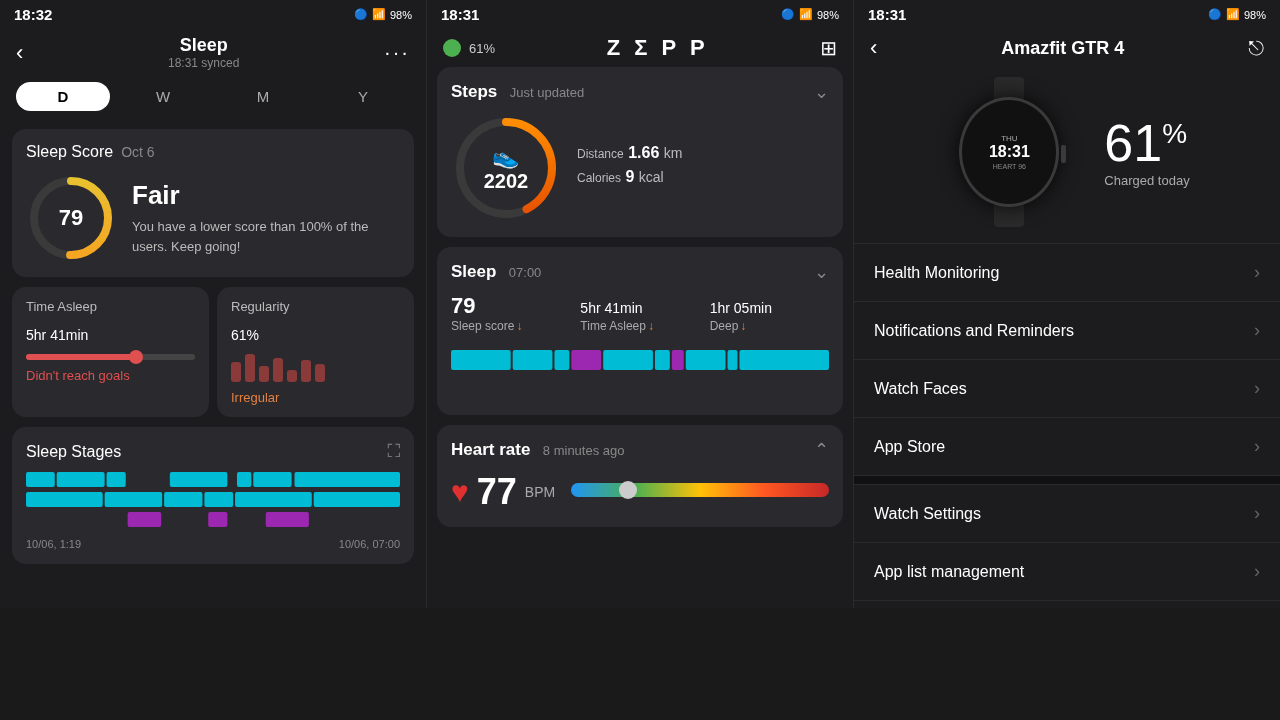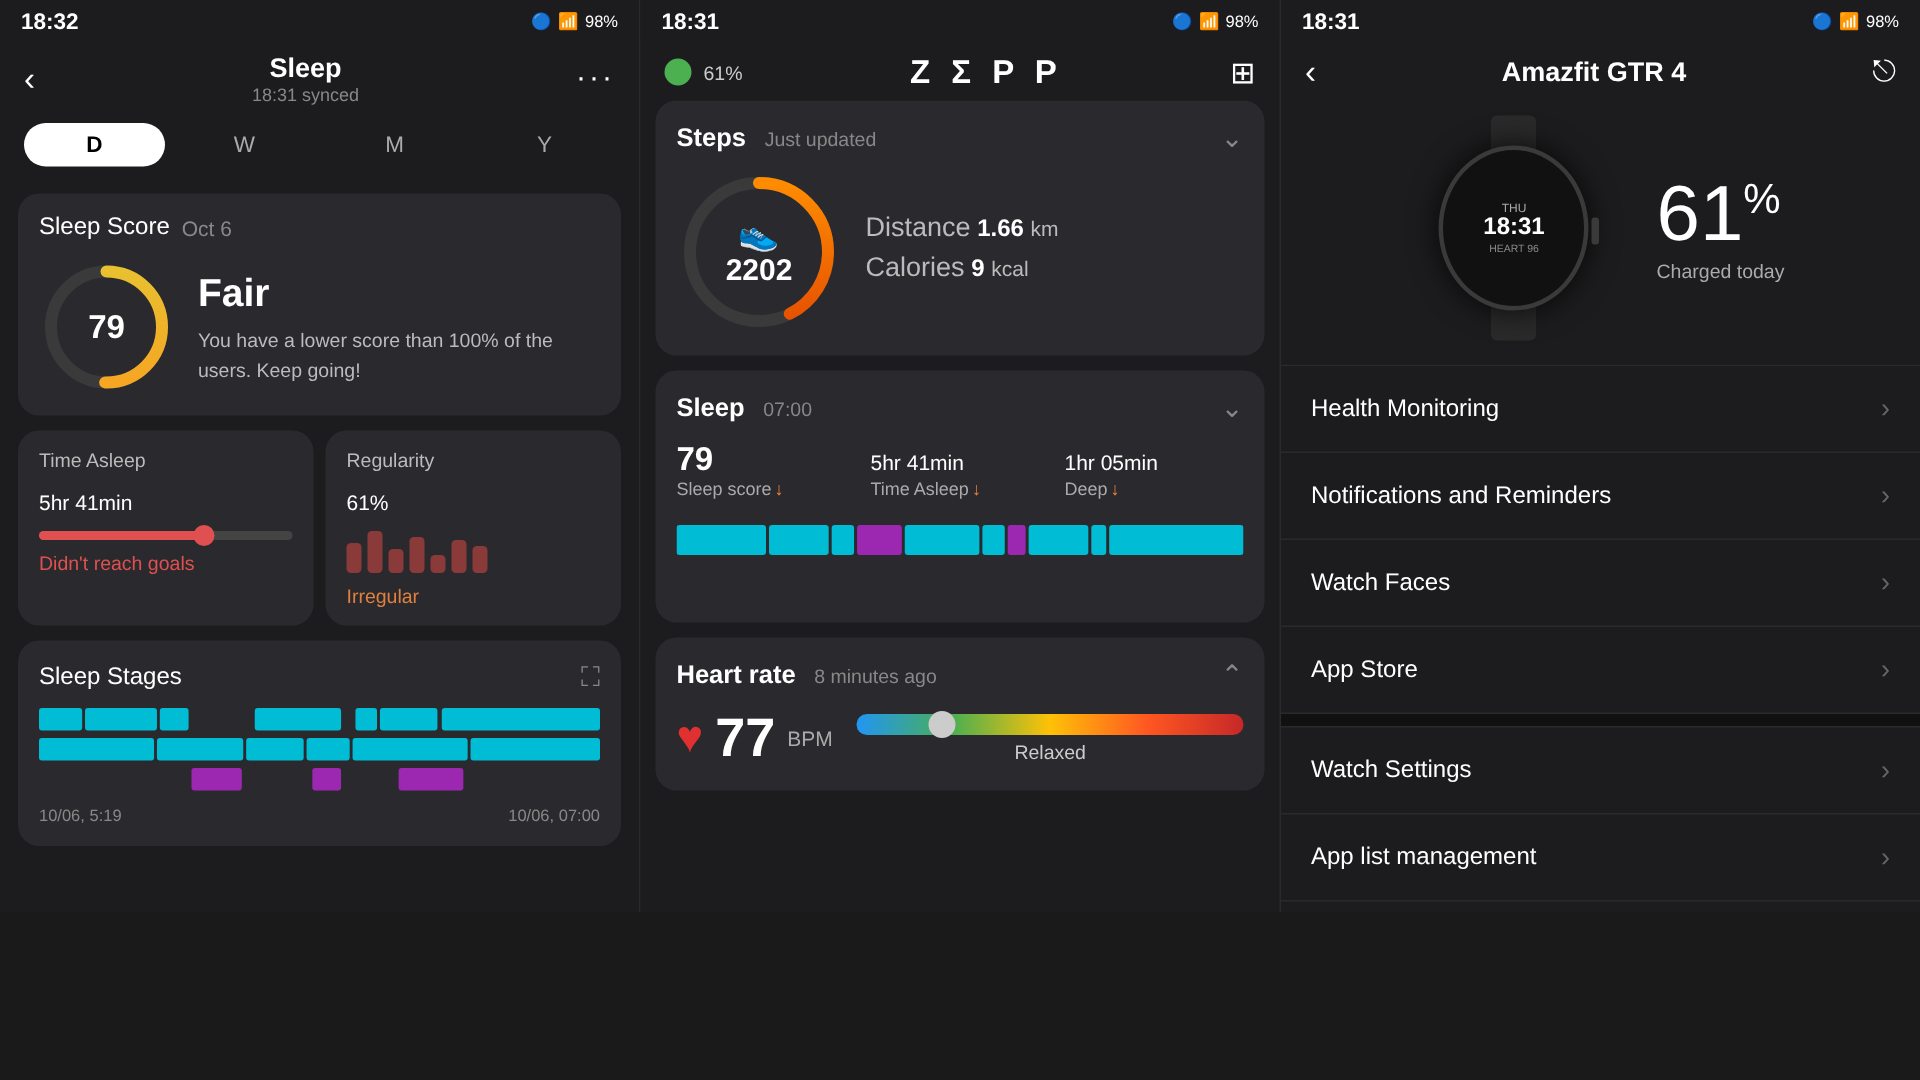--- a/index.html
+++ b/index.html
@@ -286,21 +286,21 @@
       position: absolute;
       top: 50%; left: 50%;
       transform: translate(-50%, -50%);
       text-align: center;
     }
     .steps-icon { font-size: 22px; display: block; }
     .steps-count { color: #fff; font-size: 20px; font-weight: 700; }
 
     .steps-stats {}
     .steps-stat-row { margin-bottom: 6px; }
-    .steps-stat-label { color: #bbb; font-size: 18px; }
+    .steps-stat-label { color: #bbb; font-size: 12px; }
     .steps-stat-value { color: #fff; font-size: 16px; font-weight: 700; display: inline; }
     .steps-stat-unit { color: #bbb; font-size: 14px; }
 
     
     .sleep-header-p2 {
       display: flex;
       justify-content: space-between;
       align-items: center;
       margin-bottom: 10px;
     }
@@ -616,21 +616,21 @@
           <rect x="186" y="20" width="30" height="15" fill="#00bcd4" rx="2"></rect>
           <rect x="218" y="20" width="80" height="15" fill="#00bcd4" rx="2"></rect>
           <rect x="300" y="20" width="90" height="15" fill="#00bcd4" rx="2"></rect>
 
           <rect x="106" y="40" width="35" height="15" fill="#9c27b0" rx="2"></rect>
           <rect x="190" y="40" width="20" height="15" fill="#9c27b0" rx="2"></rect>
           <rect x="250" y="40" width="45" height="15" fill="#9c27b0" rx="2"></rect>
         </svg>
       </div>
       <div class="chart-dates">
-        <span>10/06, 5:19</span>
+        <span>10/06, 1:19</span>
         <span>10/06, 07:00</span>
       </div>
     </div>
 
   </div>
 </div>
 
 <div class="panel panel-2">
 
   <div class="status-bar">
@@ -757,21 +757,20 @@
           <span class="hr-heart">♥</span>
           <span class="hr-value">77</span>
           <span class="hr-unit">BPM</span>
         </div>
         <div class="hr-right">
           <div class="hr-gauge-wrap">
             <div class="hr-gauge-track">
               <div class="hr-gauge-marker" style="left:22%"></div>
             </div>
           </div>
-          <div class="hr-status">Relaxed</div>
         </div>
       </div>
     </div>
 
   </div>
 </div>
 
 <div class="panel panel-3">
 
   <div class="status-bar">

